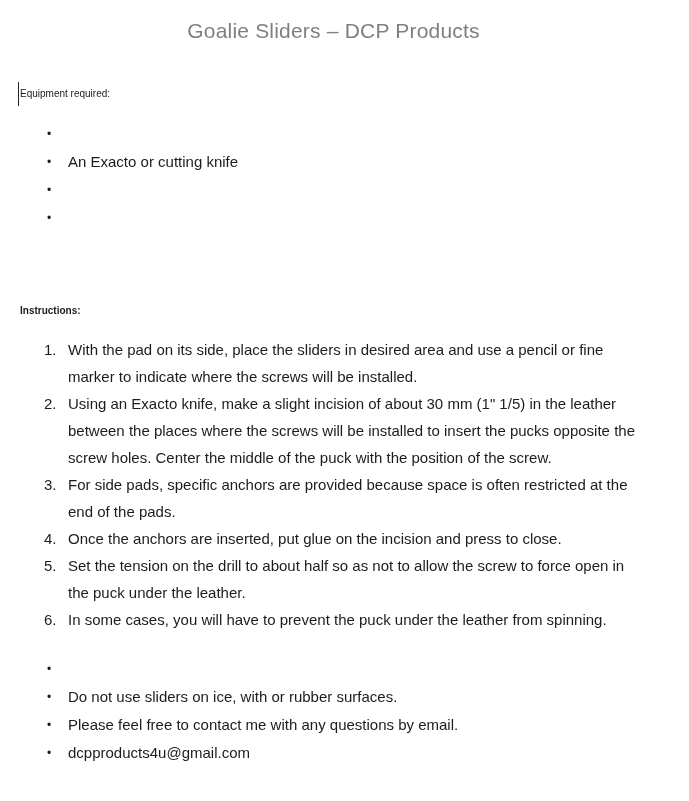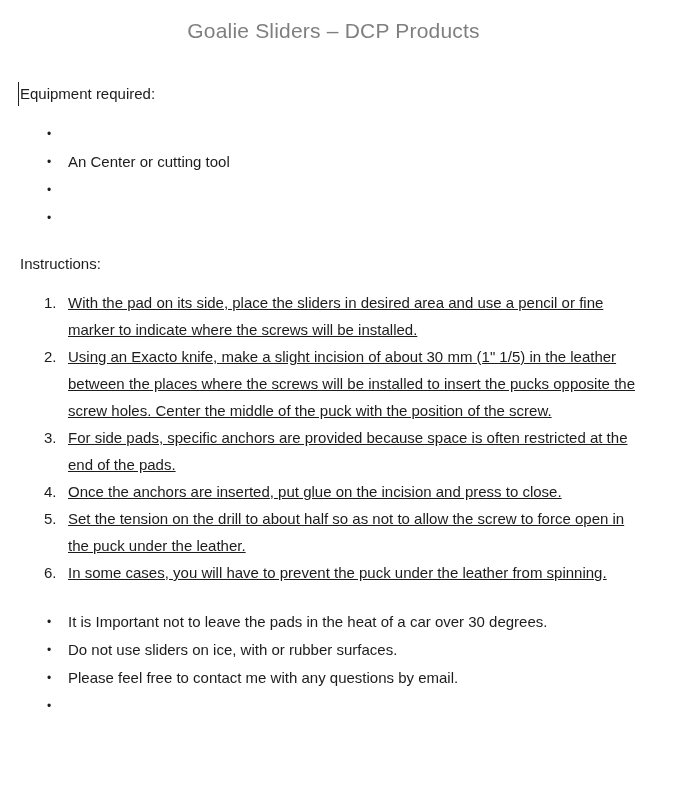--- a/index.html
+++ b/index.html
@@ -21,24 +21,24 @@
   }
   .doc-title{
     text-align:center;
     font-size:21px;line-height:26px;
     font-weight:400;
     color:var(--title_text);
     letter-spacing:.2px;
   }
   .section-heading{
     margin-top:36px;
-    font-size:15px;line-height:28px;
+    font-size:10px;line-height:28px;
     position:relative;
   }
-  .section-heading.instructions{margin-top:18px;}
+  .section-heading.instructions{margin-top:65px;font-weight:bold;}
   .caret{
     position:absolute;
     left:-2px;top:2px;
     width:1px;height:24px;
     background:#222;
   }
   .bullet-list{margin-top:12px;}
   .bullet-list .row{
     display:flex;
     margin-left:27px;
@@ -50,21 +50,21 @@
   }
   .steps{margin-top:11px;}
   .steps .row{
     display:flex;
     font-size:15px;line-height:27px;
   }
   .steps .num{
     margin-left:24px;
     width:24px;flex:0 0 24px;
   }
-  .steps .step-text{flex:1;text-decoration:underline;}
+  .steps .step-text{flex:1;}
   .notes{margin-top:22px;}
   .notes .row{
     display:flex;
     margin-left:27px;
     font-size:15px;line-height:28px;
   }
   .notes .glyph{
     width:21px;flex:0 0 21px;
     font-size:12px;line-height:28px;
   }
@@ -80,21 +80,21 @@
     <span class="caret"></span>
     <span>Equipment required:</span>
   </div>
 
   <div class="bullet-list">
     <div class="row">
       <span class="glyph">•</span>
     </div>
     <div class="row">
       <span class="glyph">•</span>
-      <span>An Center or cutting tool</span>
+      <span>An Exacto or cutting knife</span>
     </div>
     <div class="row">
       <span class="glyph">•</span>
     </div>
     <div class="row">
       <span class="glyph">•</span>
     </div>
   </div>
 
   <div class="section-heading instructions">
@@ -124,28 +124,28 @@
     </div>
     <div class="row">
       <span class="num">6.</span>
       <span class="step-text">In some cases, you will have to prevent the puck under the leather from spinning.</span>
     </div>
   </div>
 
   <div class="notes">
     <div class="row">
       <span class="glyph">•</span>
-      <span>It is Important not to leave the pads in the heat of a car over 30 degrees.</span>
     </div>
     <div class="row">
       <span class="glyph">•</span>
       <span>Do not use sliders on ice, with or rubber surfaces.</span>
     </div>
     <div class="row">
       <span class="glyph">•</span>
       <span>Please feel free to contact me with any questions by email.</span>
     </div>
     <div class="row">
       <span class="glyph">•</span>
+      <span>dcpproducts4u@gmail.com</span>
     </div>
   </div>
 
 </div>
 
 </body></html>

